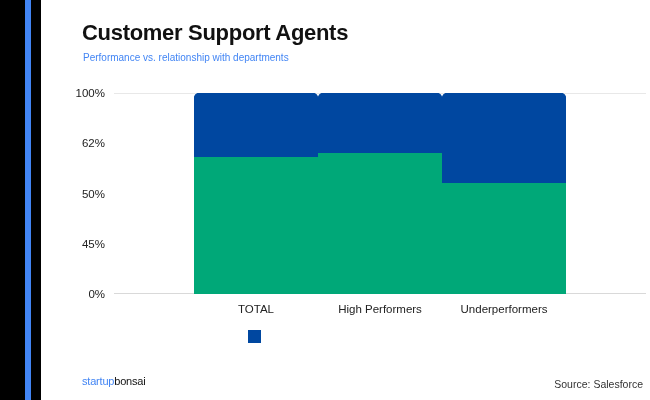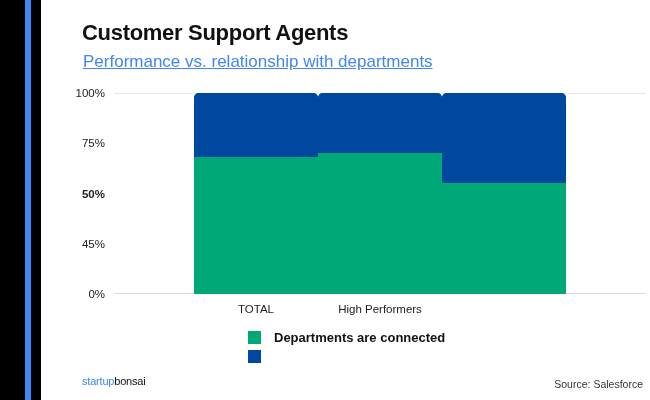--- a/index.html
+++ b/index.html
@@ -45,24 +45,23 @@
     left: 41px; top: 20px;
     font-size: 22px;
     font-weight: bold;
     color: #111111;
     letter-spacing: -0.3px;
     white-space: nowrap;
   }
   .subtitle {
     position: absolute;
     left: 42px; top: 52px;
-    font-size: 17px;
+    font-size: 10px;
     color: #4285F4;
     white-space: nowrap;
-    text-decoration: underline;
   }
 
   
   .chart {
     position: absolute;
     left: 0; top: 0;
     width: 619px; height: 400px; margin-left: 16px;
   }
   .plot {
     position: absolute;
@@ -194,22 +193,22 @@
     <div class="title">Customer Support Agents</div>
     <div class="subtitle">Performance vs. relationship with departments</div>
 
     <div class="chart">
       <div class="plot" id="plot-area">
         <div id="gridlines">
             <div class="gridline" style="top: 0%;"></div>
           </div>
         <div id="yticks">
             <div class="ytick" style="top: 0%;">100%</div>
-            <div class="ytick" style="top: 25%;">75%</div>
-            <div class="ytick" style="top: 50%; font-weight: bold;">50%</div>
+            <div class="ytick" style="top: 25%;">62%</div>
+            <div class="ytick" style="top: 50%;">50%</div>
             <div class="ytick" style="top: 75%;">45%</div>
             <div class="ytick" style="top: 100%;">0%</div>
           </div>
         <div class="axis-base"></div>
         <div class="bars" id="bars">
             <div class="bar-col">
               <div class="bar-stack">
                 <div class="seg-top" style="height: 32%; background: rgb(0, 71, 160);"></div>
                 <div class="seg-bottom" style="height: 68%; background: rgb(0, 168, 120);"></div>
               </div>
@@ -220,31 +219,28 @@
                 <div class="seg-top" style="height: 30%; background: rgb(0, 71, 160);"></div>
                 <div class="seg-bottom" style="height: 70%; background: rgb(0, 168, 120);"></div>
               </div>
               <div class="xtick">High Performers</div>
             </div>
             <div class="bar-col">
               <div class="bar-stack">
                 <div class="seg-top" style="height: 45%; background: rgb(0, 71, 160);"></div>
                 <div class="seg-bottom" style="height: 55%; background: rgb(0, 168, 120);"></div>
               </div>
+              <div class="xtick">Underperformers</div>
             </div>
           </div>
       </div>
     </div>
 
     <div class="legend">
       <div class="legend-row">
-        <span class="legend-swatch" id="sw0" style="background: rgb(0, 168, 120);"></span>
-        <span class="legend-label">Departments are connected</span>
-      </div>
-      <div class="legend-row">
         <span class="legend-swatch" id="sw1" style="background: rgb(0, 71, 160);"></span>
       </div>
     </div>
 
     <div class="logo"><span class="lo-a">startup</span><span class="lo-b">bonsai</span></div>
 
     <div class="source">Source: Salesforce</div>
 
   </div>
 </div>

